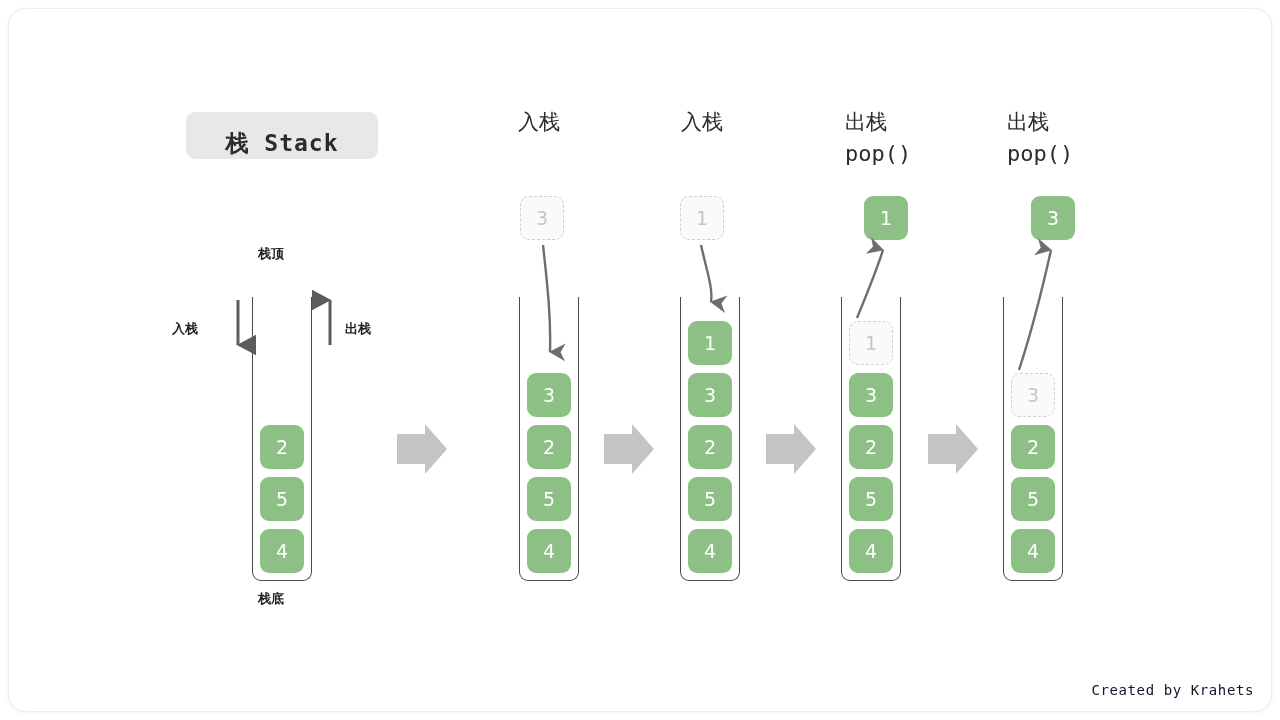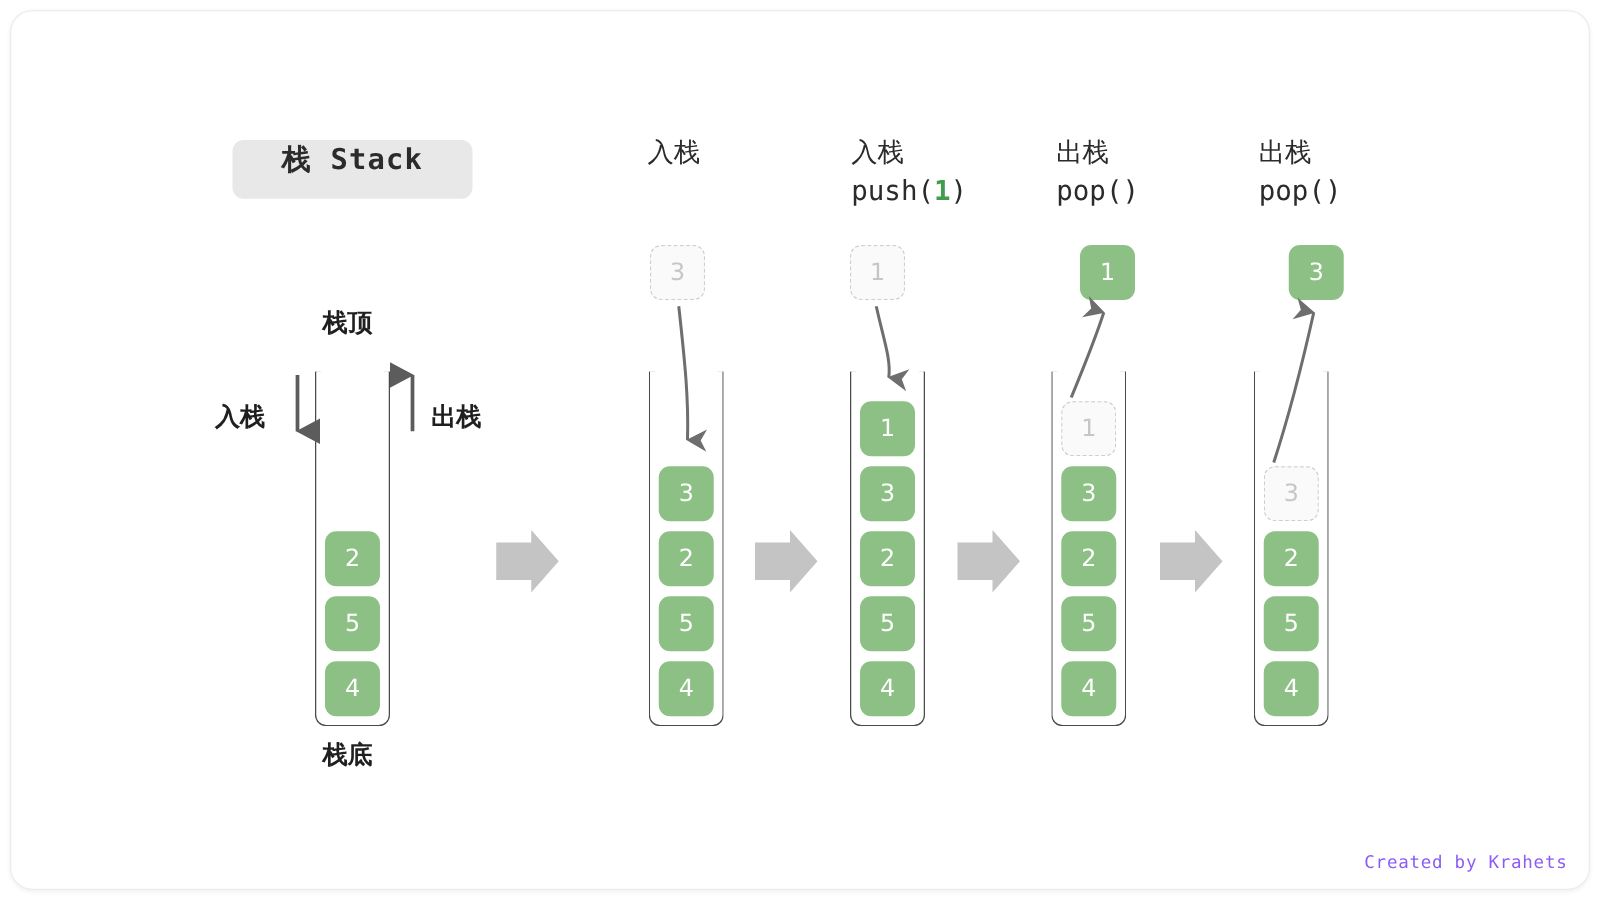--- a/index.html
+++ b/index.html
@@ -37,21 +37,21 @@
   }
 
   
   .title-chip {
     position: absolute;
     left: 186px; top: 112px;
     width: 192px; height: 47px;
     background: #e8e8e8;
     border-radius: 9px;
     display: flex;
-    align-items: flex-start;
+    align-items: flex-end;
     justify-content: center;
     color: #2b2b2b;
     font-size: 23px;
     font-weight: bold;
     letter-spacing: 1px;
     font-family: "DejaVu Sans Mono", "Liberation Mono", monospace;
   }
 
   
   .col-head {
@@ -108,32 +108,32 @@
   .cell.ghost {
     background: #fafafa;
     color: #c6c6c6;
     border: 1.8px dashed #cfcfcf;
   }
 
   
   .lbl {
     position: absolute;
     color: #1f1f1f;
-    font-size: 20px;
+    font-size: 13px;
     font-weight: bold;
     font-family: Liberation Mono, monospace;
     white-space: nowrap;
     text-align: center;
   }
 
   .watermark {
     position: absolute;
     right: 26px;
     bottom: 22px;
-    color: #8b5cf6;
+    color: #0f172a;
     font-size: 14px;
     letter-spacing: 0.6px;
     font-family: "DejaVu Sans Mono", "Liberation Mono", monospace;
   }
 </style>
 </head>
 <body>
 
 <div id="canvas">
 
@@ -159,21 +159,20 @@
   </div>
   <div class="cell ghost" style="left:520px; top:196px;">3</div>
   <div class="stack-box" style="left:519px; top:297px; height:284px;"></div>
   <div class="cell filled" style="left:527px; top:373px;">3</div>
   <div class="cell filled" style="left:527px; top:425px;">2</div>
   <div class="cell filled" style="left:527px; top:477px;">5</div>
   <div class="cell filled" style="left:527px; top:529px;">4</div>
 
   <div class="col-head" style="left:681px; top:107px;">
     <div class="cn">入栈</div>
-    <div class="code"><span>push(</span><span class="num">1</span><span>)</span></div>
   </div>
   <div class="cell ghost" style="left:680px; top:196px;">1</div>
   <div class="stack-box" style="left:680px; top:297px; height:284px;"></div>
   <div class="cell filled" style="left:688px; top:321px;">1</div>
   <div class="cell filled" style="left:688px; top:373px;">3</div>
   <div class="cell filled" style="left:688px; top:425px;">2</div>
   <div class="cell filled" style="left:688px; top:477px;">5</div>
   <div class="cell filled" style="left:688px; top:529px;">4</div>
 
   <div class="col-head" style="left:845px; top:107px;">

